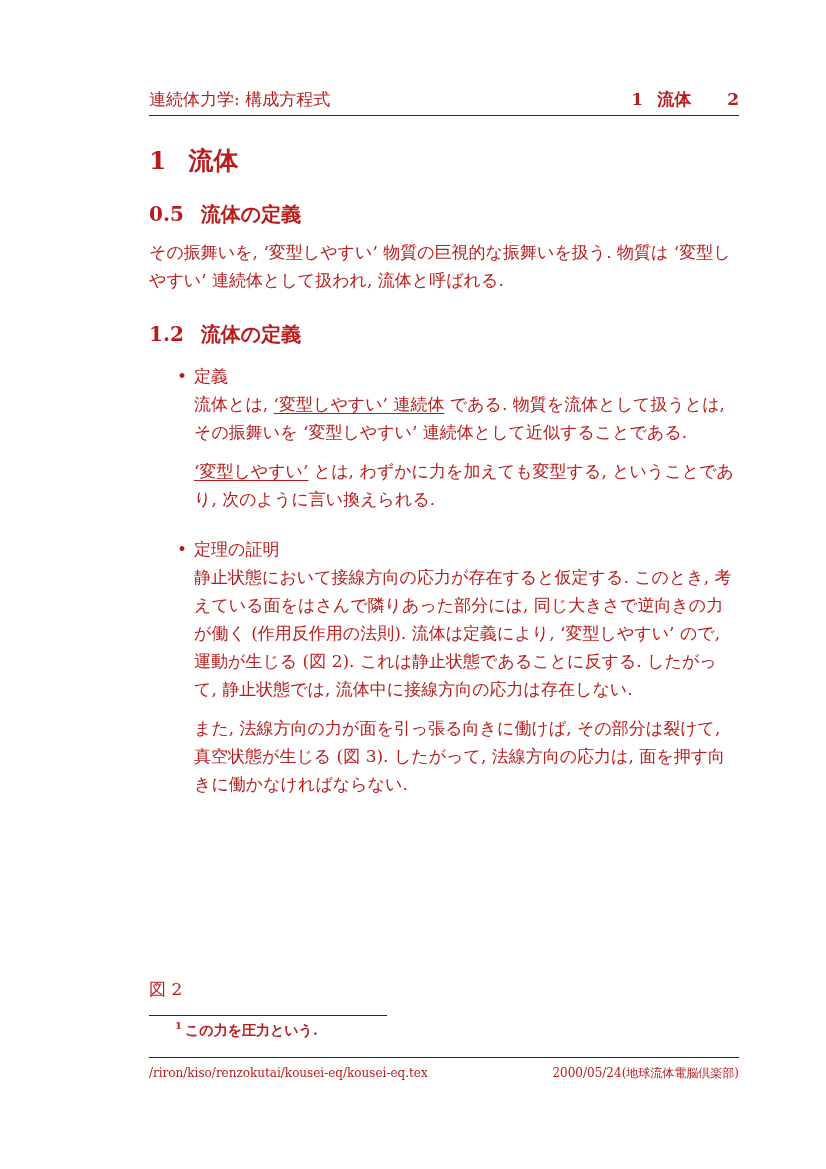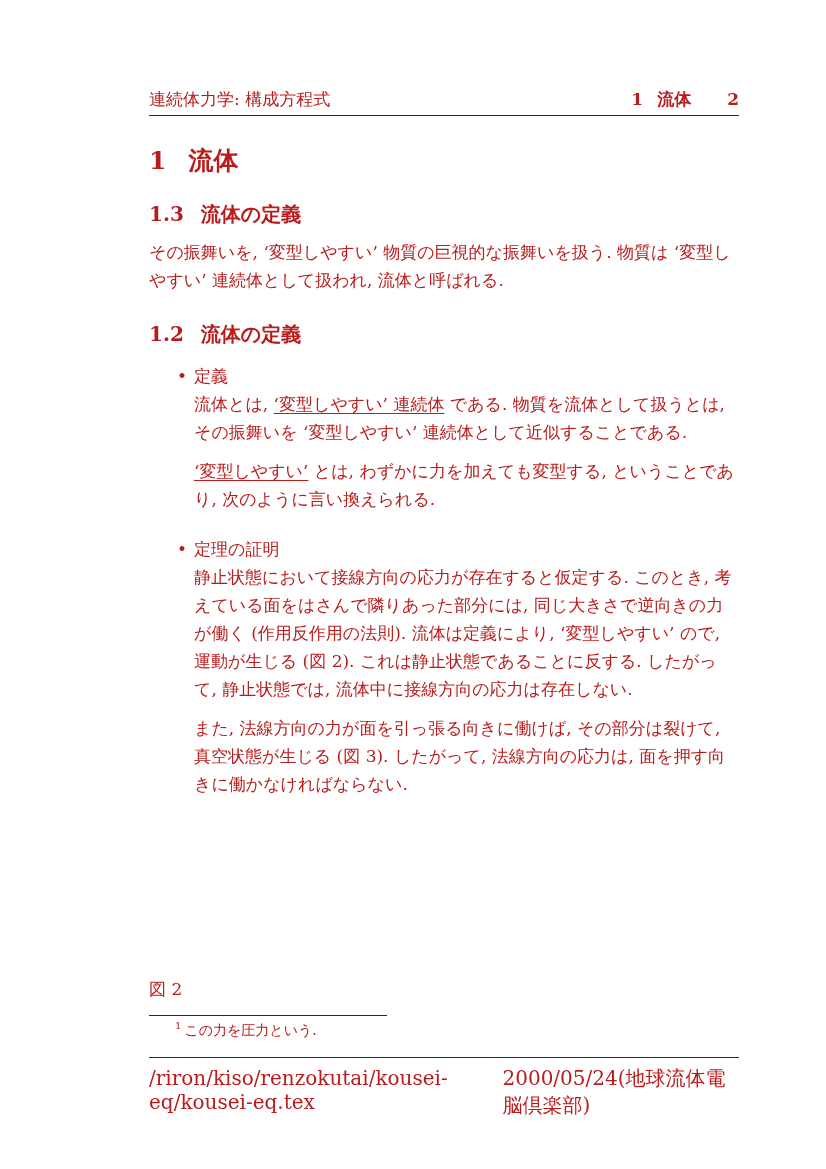--- a/index.html
+++ b/index.html
@@ -73,33 +73,33 @@
   .figure-caption {
     position: absolute;
     top: 978px;
     left: 118px;
     width: 590px;
     text-align: left;
     font-size: 17px;
   }
 
   
-  .footnote-area { position: absolute; top: 1015px; left: 118px; width: 590px; }
+  .footnote-area { position: absolute; top: 1015px; left: 118px; width: 590px; font-weight: bold; }
   .footnote-rule { width: 238px; height: 1px; background: #2a2a2a; }
   .footnote-text { font-size: 14px; margin-top: 6px; padding-left: 26px; }
   .footnote-text sup { font-size: 10px; margin-right: 3px; }
 
   
   .footer-area { position: absolute; top: 1057px; left: 118px; width: 590px; }
   .footer-rule { height: 1px; background: #2a2a2a; }
   .footer-row {
     display: flex;
     justify-content: space-between;
     align-items: baseline;
-    font-size: 20px;
+    font-size: 12px;
     margin-top: 7px;
   }
 </style>
 </head>
 <body>
 
 <div class="page">
 
   <div class="hdr">
     <span>連続体力学: 構成方程式</span>
@@ -109,21 +109,21 @@
       <span class="hdr-page">2</span>
     </span>
   </div>
   <div class="hdr-rule"></div>
 
   <h1>
     <span class="sec-num">1</span><span>流体</span>
   </h1>
 
   <h2>
-    <span class="sub-num">1.3</span><span>流体の定義</span>
+    <span class="sub-num">0.5</span><span>流体の定義</span>
   </h2>
 
   <p class="intro">その振舞いを, ‘変型しやすい’ 物質の巨視的な振舞いを扱う. 物質は ‘変型しやすい’ 連続体として扱われ, 流体と呼ばれる.</p>
 
   <h2 class="h2-second">
     <span class="sub-num">1.2</span><span>流体の定義</span>
   </h2>
 
   <ul class="itemize">
 

